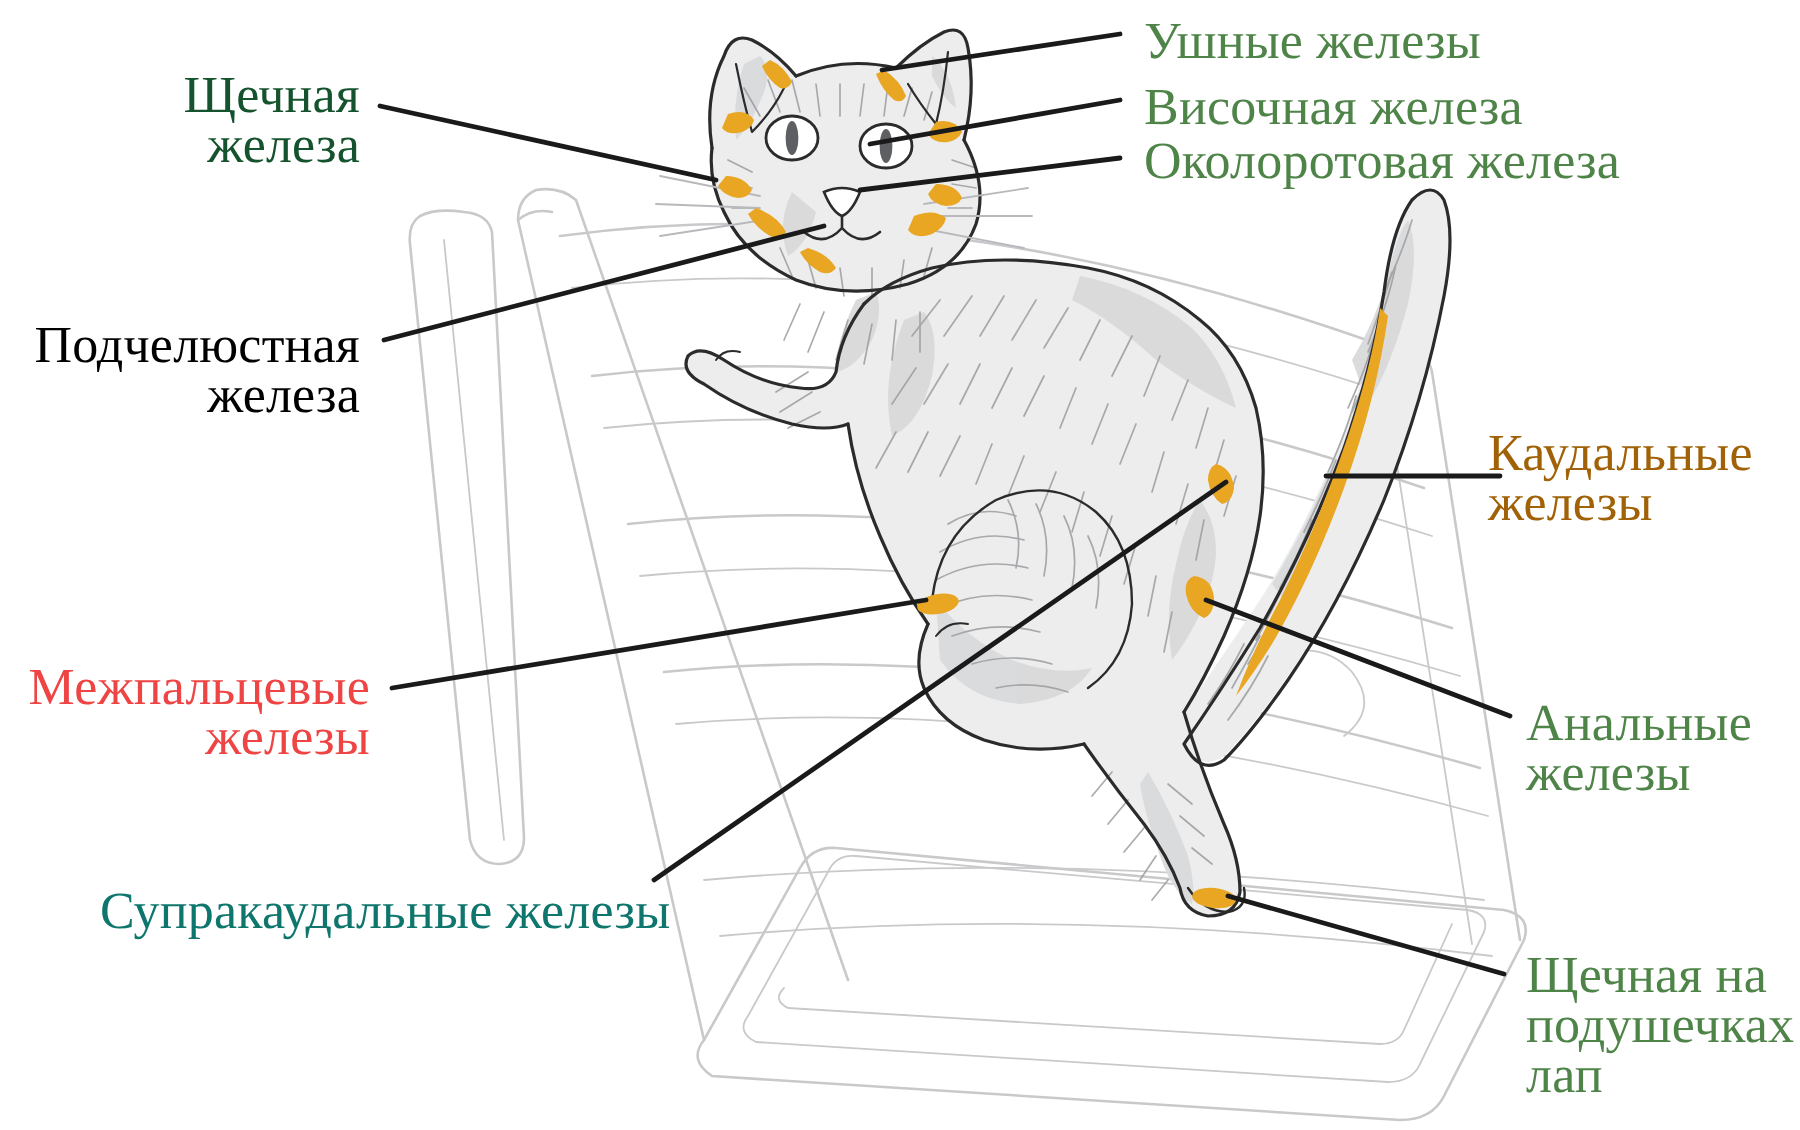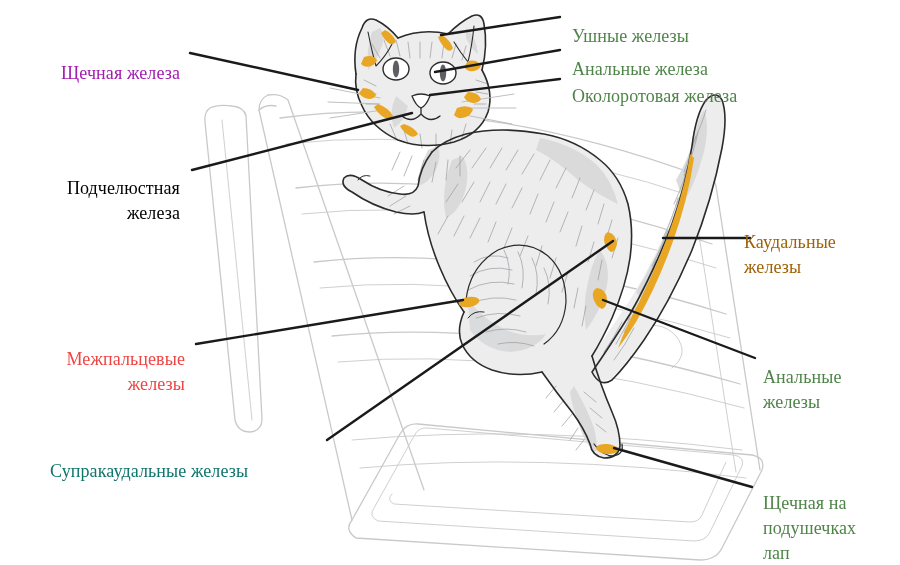--- a/index.html
+++ b/index.html
@@ -22,26 +22,25 @@
     position: absolute;
     inset: 0;
     width: 900px;
     height: 565px;
     display: block;
   }
   .label {
     position: absolute;
     color: #4f8449;
     font-family: "Liberation Serif", "DejaVu Serif", serif;
-    font-size: 18px;
+    font-size: 26px;
     line-height: 25px;
     white-space: pre-line;
     letter-spacing: 0.1px;
     cursor: default;
-    margin-top: 16px;
   }
   .label.right-align {
     text-align: right;
   }
   .label.left-align {
     text-align: left;
   }
 </style>
 </head>
 <body>
@@ -317,23 +316,23 @@
         <line x1="663" y1="238" x2="750" y2="238" stroke="#1a1a1a"></line>
         <line x1="463" y1="300" x2="196" y2="344" stroke="#1a1a1a"></line>
         <line x1="603" y1="300" x2="755" y2="358" stroke="#1a1a1a"></line>
         <line x1="613" y1="241" x2="327" y2="440" stroke="#1a1a1a"></line>
         <line x1="614" y1="448" x2="752" y2="487" stroke="#1a1a1a"></line>
       </g>
   </svg>
 
   <div id="label-layer">
       <div class="label left-align" style="left: 572px; top: 8px; color: rgb(79, 132, 73);">Ушные железы</div>
-      <div class="label left-align" style="left: 572px; top: 41px; color: rgb(79, 132, 73);">Анальные железа</div>
+      <div class="label left-align" style="left: 572px; top: 41px; color: rgb(79, 132, 73);">Височная железа</div>
       <div class="label left-align" style="left: 572px; top: 68px; color: rgb(79, 132, 73); text-align: center;">Околоротовая железа</div>
-      <div class="label right-align" style="left: 10px; top: 45px; width: 170px; color: #a21caf;">Щечная железа</div>
+      <div class="label right-align" style="left: 10px; top: 35px; width: 170px; color: #14532d;">Щечная железа</div>
       <div class="label right-align" style="left: 10px; top: 160px; width: 170px; color: #000000;">Подчелюстная
 железа</div>
       <div class="label left-align" style="left: 744px; top: 214px; color: #a16207;">Каудальные
 железы</div>
       <div class="label right-align" style="left: 5px; top: 331px; width: 180px; color: #ef4444;">Межпальцевые
 железы</div>
       <div class="label left-align" style="left: 763px; top: 349px; color: rgb(79, 132, 73);">Анальные
 железы</div>
       <div class="label left-align" style="left: 50px; top: 443px; color: #0f766e;">Супракаудальные железы</div>
       <div class="label left-align" style="left: 763px; top: 475px; color: rgb(79, 132, 73);">Щечная на

